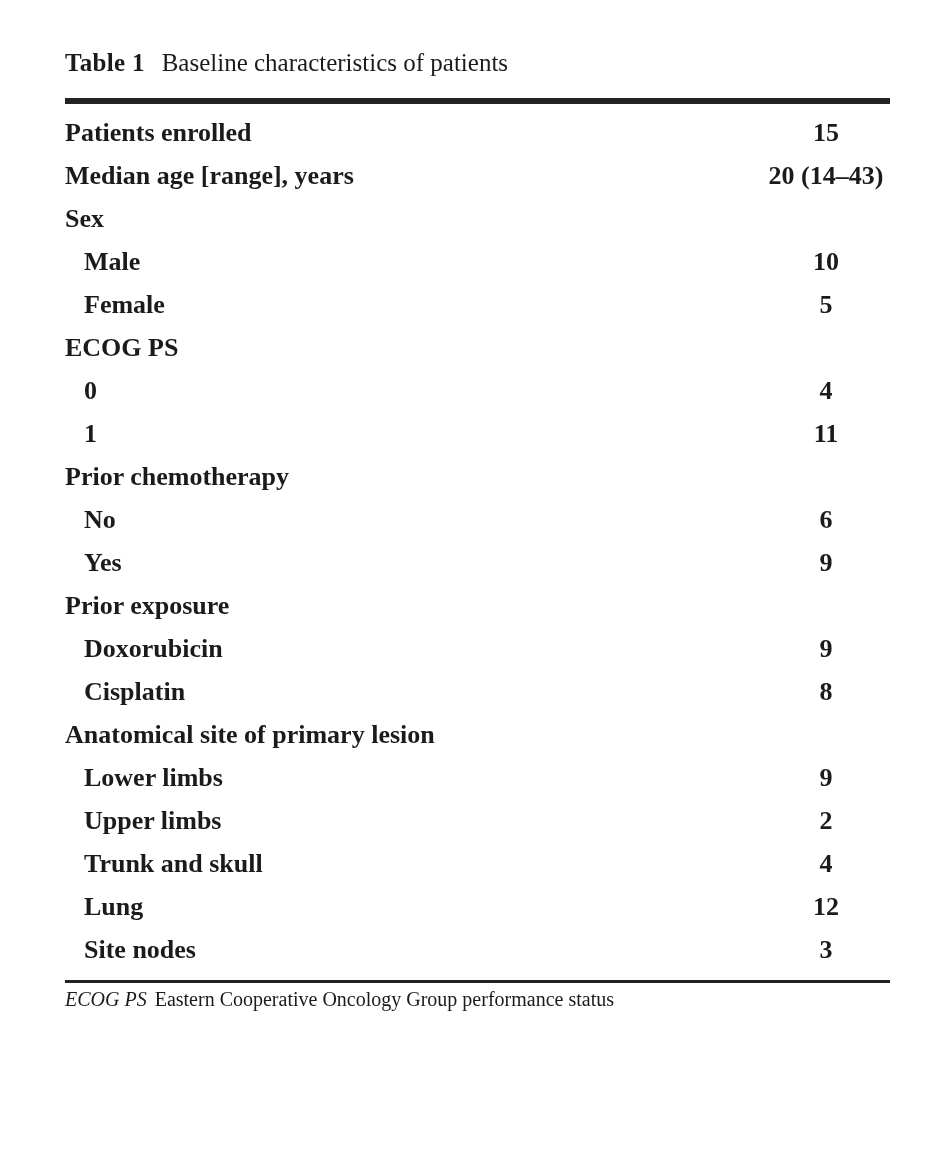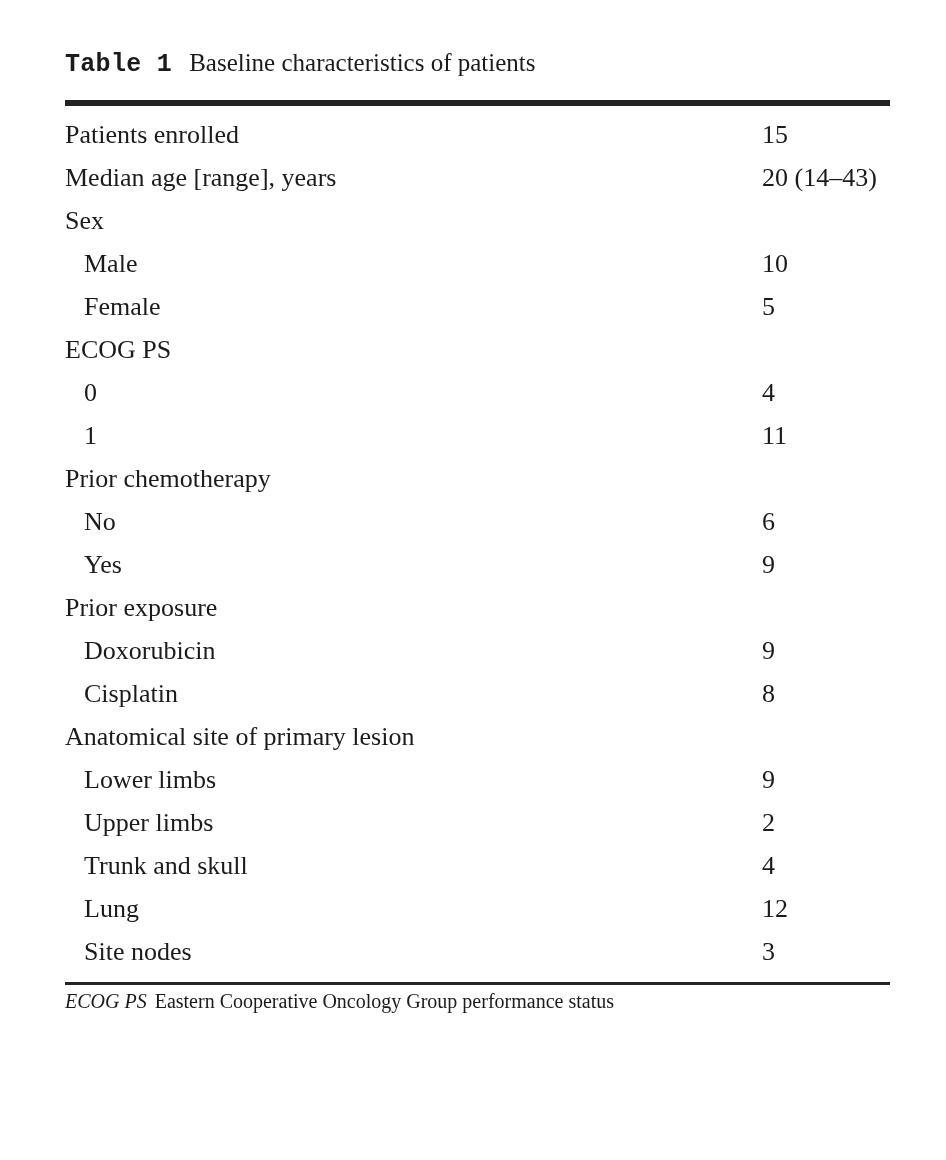--- a/index.html
+++ b/index.html
@@ -18,51 +18,52 @@
     padding: 48px 56px 0 65px;
     overflow: hidden;
   }
   .caption-line {
     font-size: 25px;
     line-height: 30px;
     margin-bottom: 20px;
     white-space: nowrap;
   }
   .caption-label {
-    font-family: Liberation Mono, monospace;
+    font-family: Liberation Serif, serif;
     font-weight: 700;
     letter-spacing: 0.3px;
     margin-right: 17px;
   }
   .rule {
     height: 3px;
     background: #232323;
     border: none;
     margin: 0;
   }
   .header-row {
     display: flex;
     align-items: center;
     height: 50px;
     font-size: 26px;
   }
   .col-label { flex: 1 1 auto; }
   .col-value { width: 128px; flex: 0 0 128px; }
   .tbody {
     padding: 7px 0 9px 0;
+    font-weight: bold;
   }
   .trow {
     display: flex;
     height: 43px;
     line-height: 43px;
     font-size: 26px;
     white-space: nowrap;
   }
   .trow .cell-label { flex: 1 1 auto; }
-  .trow .cell-value { width: 128px; flex: 0 0 128px; }
+  .trow .cell-value { width: 128px; flex: 0 0 128px; text-align: center; }
   .trow.indent .cell-label { padding-left: 19px; }
   .footnote {
     font-size: 20px;
     line-height: 32px;
     white-space: nowrap;
   }
   .footnote-abbr {
     font-style: italic;
     margin-right: 8px;
   }

